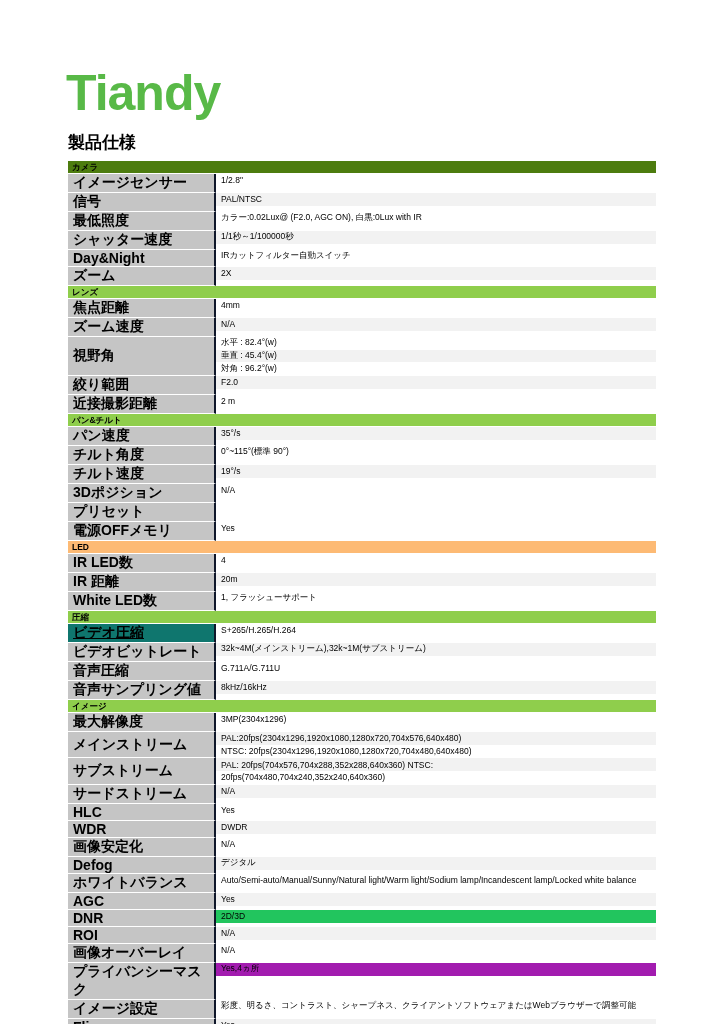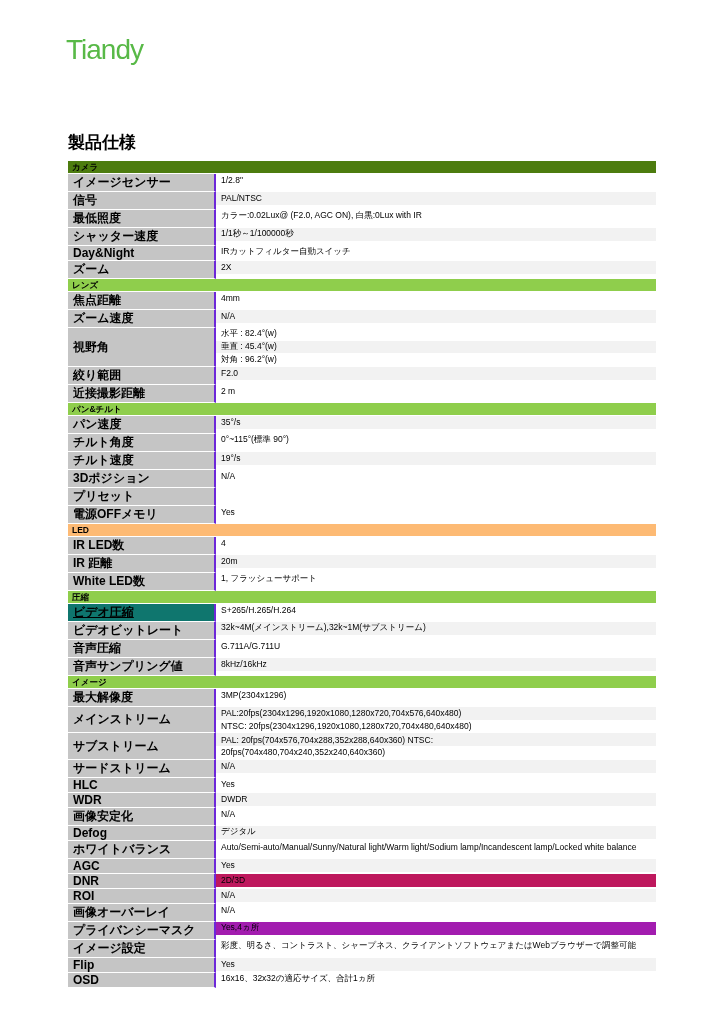--- a/index.html
+++ b/index.html
@@ -8,23 +8,23 @@
     width: 724px;
     height: 1024px;
     background: #ffffff;
     font-family: "Liberation Sans", "DejaVu Sans", sans-serif;
     color: #000;
     overflow: hidden;
   }
   .logo {
     position: absolute;
     left: 66px;
-    top: 36px;
-    font-size: 28px;
-    font-weight: normal;
+    top: 68px;
+    font-size: 50px;
+    font-weight: bold;
     letter-spacing: -1px;
     line-height: 1;
   }
   .page-title {
     position: absolute;
     left: 68px;
     top: 133px;
     font-size: 17px;
     font-weight: bold;
     line-height: 1.2;
@@ -41,23 +41,23 @@
     padding: 0 4px;
     border-bottom: 1px solid #fff;
     font-size: 8.5px;
     font-weight: bold;
     color: #000;
   }
   .row { display: flex; }
   .row .label {
     width: 136px;
     min-width: 136px;
-    border-right: 2px solid #6d28d9;
+    border-right: 2px solid #0f172a;
     border-bottom: 1px solid #fff;
-    font-size: 12px;
+    font-size: 14px;
     font-weight: bold;
     display: flex;
     align-items: center;
     padding: 0 5px;
   }
   .row .value-lines {
     flex: 1;
     display: flex;
     flex-direction: column;
     border-bottom: 1px solid #fff;
@@ -285,21 +285,21 @@
       </div>
       <div class="row">
         <div class="label" style="background: rgb(197, 197, 197);">AGC</div>
         <div class="value-lines">
           <div class="line" style="background: rgb(242, 242, 242);">Yes</div>
         </div>
       </div>
       <div class="row">
         <div class="label" style="background: rgb(197, 197, 197);">DNR</div>
         <div class="value-lines">
-          <div class="line" style="background: #be185d;">2D/3D</div>
+          <div class="line" style="background: #22c55e;">2D/3D</div>
         </div>
       </div>
       <div class="row">
         <div class="label" style="background: rgb(197, 197, 197);">ROI</div>
         <div class="value-lines">
           <div class="line" style="background: rgb(242, 242, 242);">N/A</div>
         </div>
       </div>
       <div class="row">
         <div class="label" style="background: rgb(197, 197, 197);">画像オーバーレイ</div>

